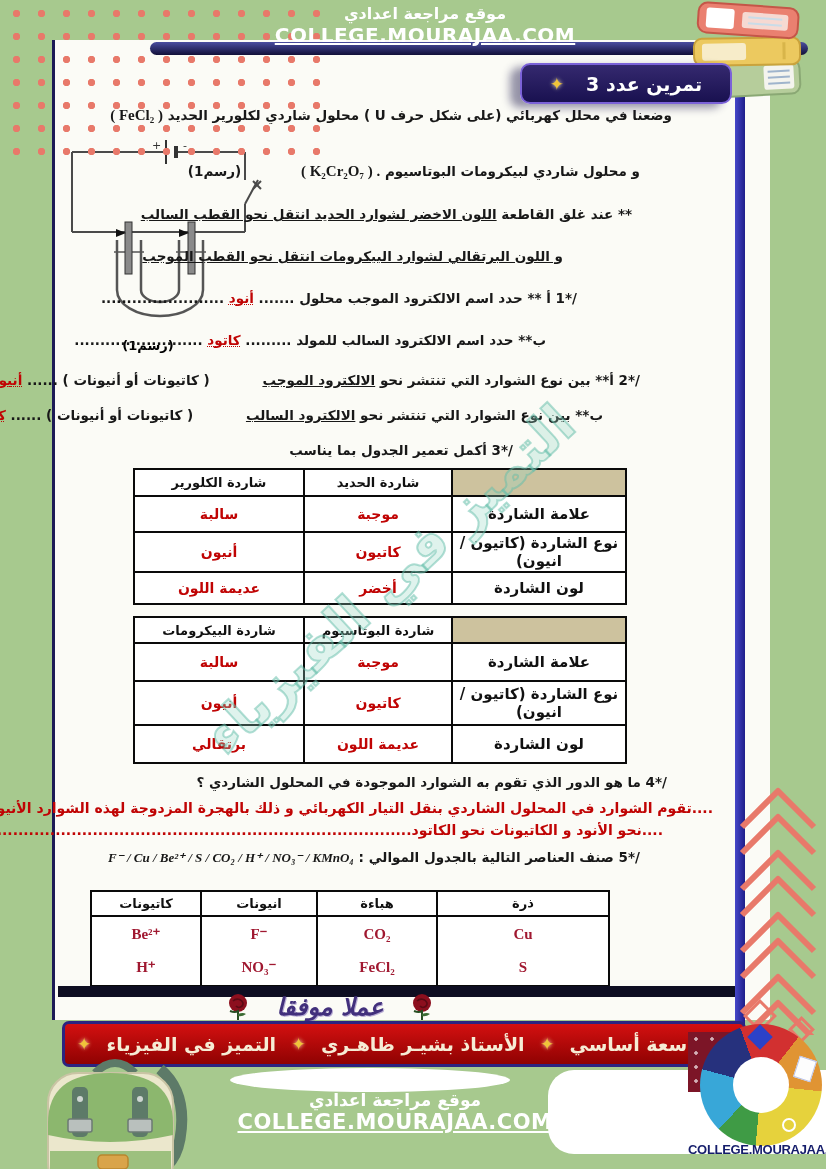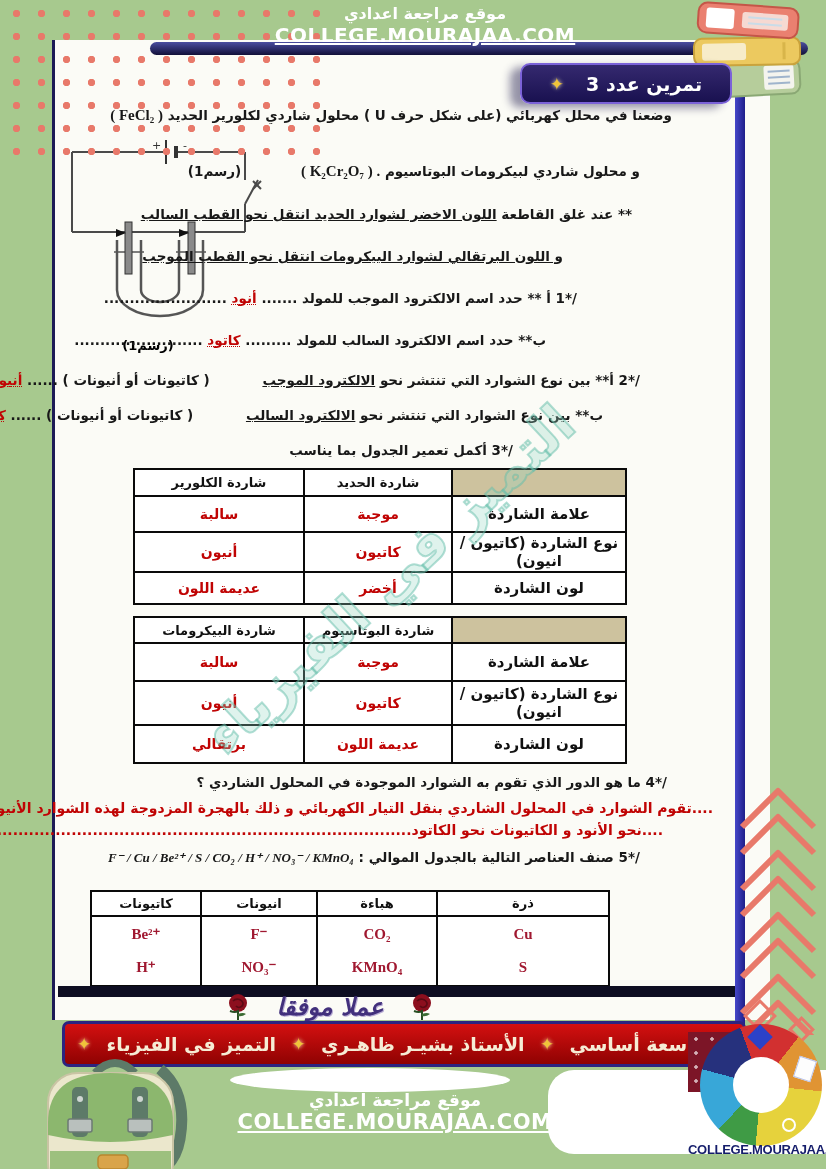--- a/index.html
+++ b/index.html
@@ -191,21 +191,21 @@
   <span class="figref" style="margin-left:0;margin-right:55px;">(رسم1)</span>
 </div>
 <div class="line" style="top:206px;right:194px;">
   <span>** عند غلق القاطعة</span>
   <span class="u">اللون الاخضر لشوارد الحديد انتقل نحو القطب السالب</span>
 </div>
 <div class="line u" style="top:248px;right:263px;">و اللون البرتقالي لشوارد البيكرومات انتقل نحو القطب الموجب</div>
 
 <div class="line" style="top:290px;right:249px;">
   <span class="num">1*/</span>
-  <span>أ ** حدد اسم الالكترود الموجب للمولد</span>
+  <span>أ ** حدد اسم الالكترود الموجب محلول</span>
   <span>.......</span>
   <span class="ans">أنود</span>
   <span>........................</span>
 </div>
 <div class="line" style="top:332px;right:280px;">
   <span>ب** حدد اسم الالكترود السالب للمولد</span>
   <span>.........</span>
   <span class="ans">كاتود</span>
   <span>.........................</span>
 </div>
@@ -322,21 +322,21 @@
     <th class="colhead">انيونات</th>
     <th class="colhead">كاتيونات</th>
   </tr>
   <tr style="height:70px">
     <td class="formula">
       <div>Cu</div>
       <div>S</div>
     </td>
     <td class="formula">
       <div>CO₂</div>
-      <div>KMnO₄</div>
+      <div>FeCl₂</div>
     </td>
     <td class="formula">
       <div>F⁻</div>
       <div>NO₃⁻</div>
     </td>
     <td class="formula">
       <div>Be²⁺</div>
       <div>H⁺</div>
     </td>
   </tr>

